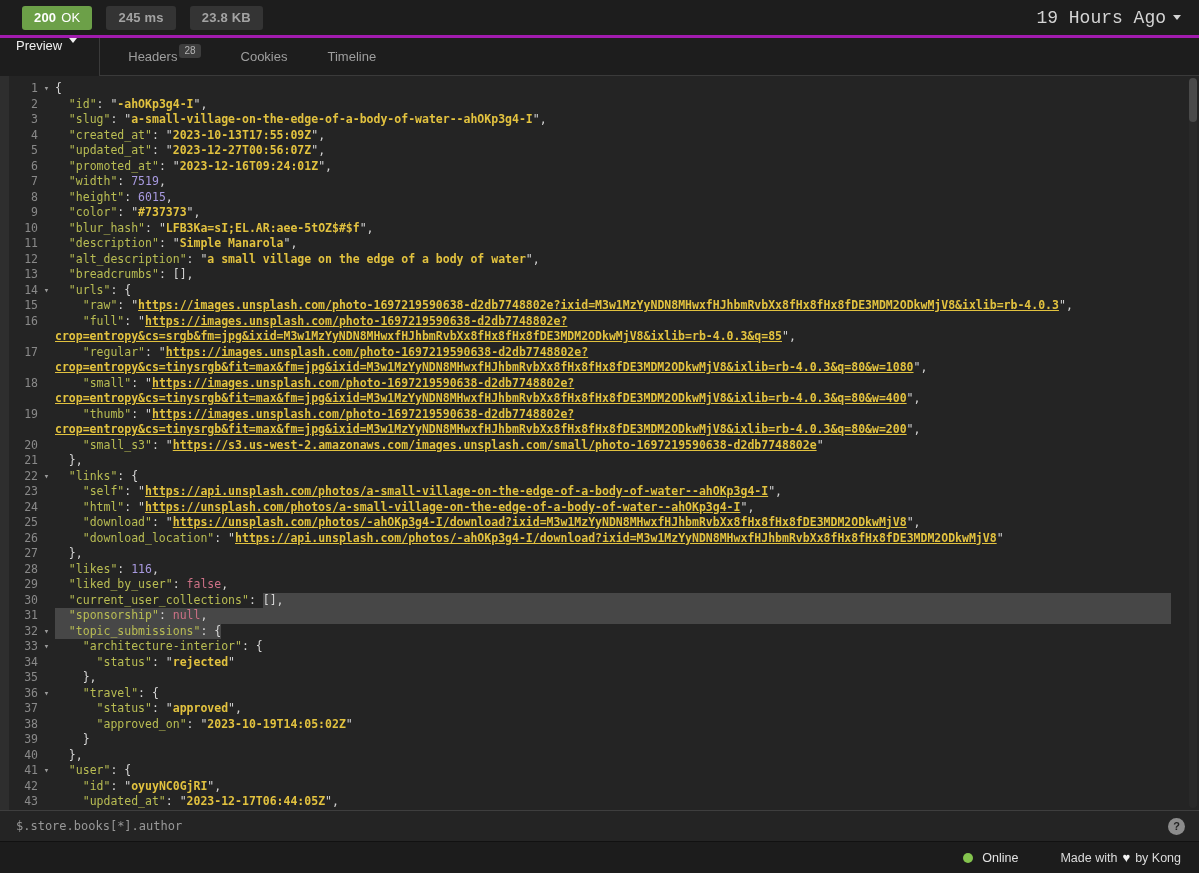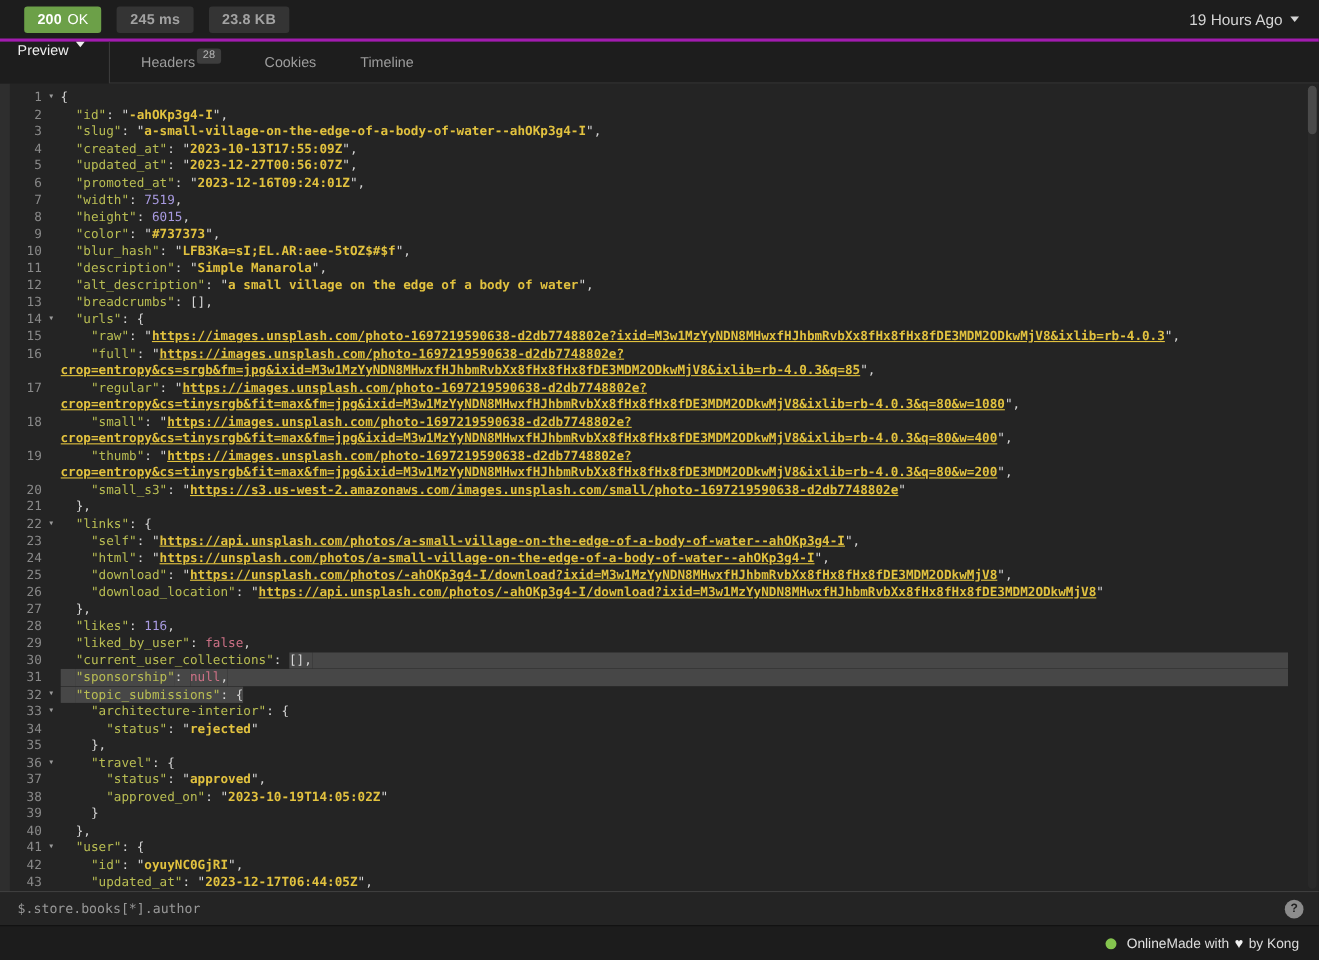--- a/index.html
+++ b/index.html
@@ -17,22 +17,22 @@
   .badge {
     height:24px; display:inline-flex; align-items:center; padding:0 12px;
     border-radius:3px; background:#343434; color:#a3a3a3; font-size:13px; font-weight:bold;
     letter-spacing:.2px;
   }
   .badge.success { background:#6ca048; color:#ffffff; }
   .badge.success .code { font-weight:bold; margin-right:5px; }
   .badge.success .reason { font-weight:normal; }
   .spacer { flex:1; }
   .history-btn {
-    background:none; border:none; color:#d4d4d4; font-size:14px;
-    font-family:Liberation Sans, sans-serif; display:inline-flex; align-items:center; cursor:pointer;
+    background:none; border:none; color:#d4d4d4; font-size:18px;
+    font-family:Liberation Mono, monospace; display:inline-flex; align-items:center; cursor:pointer;
   }
   .caret {
     width:0; height:0; display:inline-block; margin-left:7px;
     border-left:4px solid transparent; border-right:4px solid transparent;
     border-top:5px solid currentColor;
   }
   
   .tab-bar { height:38px; flex:0 0 38px; background:#1d1d1d; display:flex; align-items:stretch; }
   .tab-preview {
     background:none; border:none; border-right:1px solid #3a3a3a;
@@ -82,21 +82,21 @@
   }
   .filter-input::placeholder { color:#989898; opacity:1; }
   .help-circle {
     width:17px; height:17px; border-radius:50%; background:#8c8c8c; color:#222222;
     font-size:11px; font-weight:bold; display:flex; align-items:center; justify-content:center;
     cursor:pointer; flex:0 0 17px;
   }
   
   .status-bar {
     height:32px; flex:0 0 32px; background:#1c1c1c; border-top:1px solid #111111;
-    display:flex; align-items:center; justify-content:flex-end; padding-right:18px; 
+    display:flex; align-items:center; justify-content:flex-end; padding-right:18px; gap:42px;
   }
   .online-group { display:inline-flex; align-items:center; gap:9px; cursor:pointer; }
   .online-dot { width:10px; height:10px; border-radius:50%; background:#84c44e; }
   .online-label { color:#e2e2e2; font-size:12.5px; }
   .credit { color:#dcdcdc; font-size:12.5px; display:inline-flex; align-items:center; gap:5px; cursor:pointer; }
   .heart { color:#f2f2f2; font-size:13px; }
 </style>
 </head>
 <body>
 

